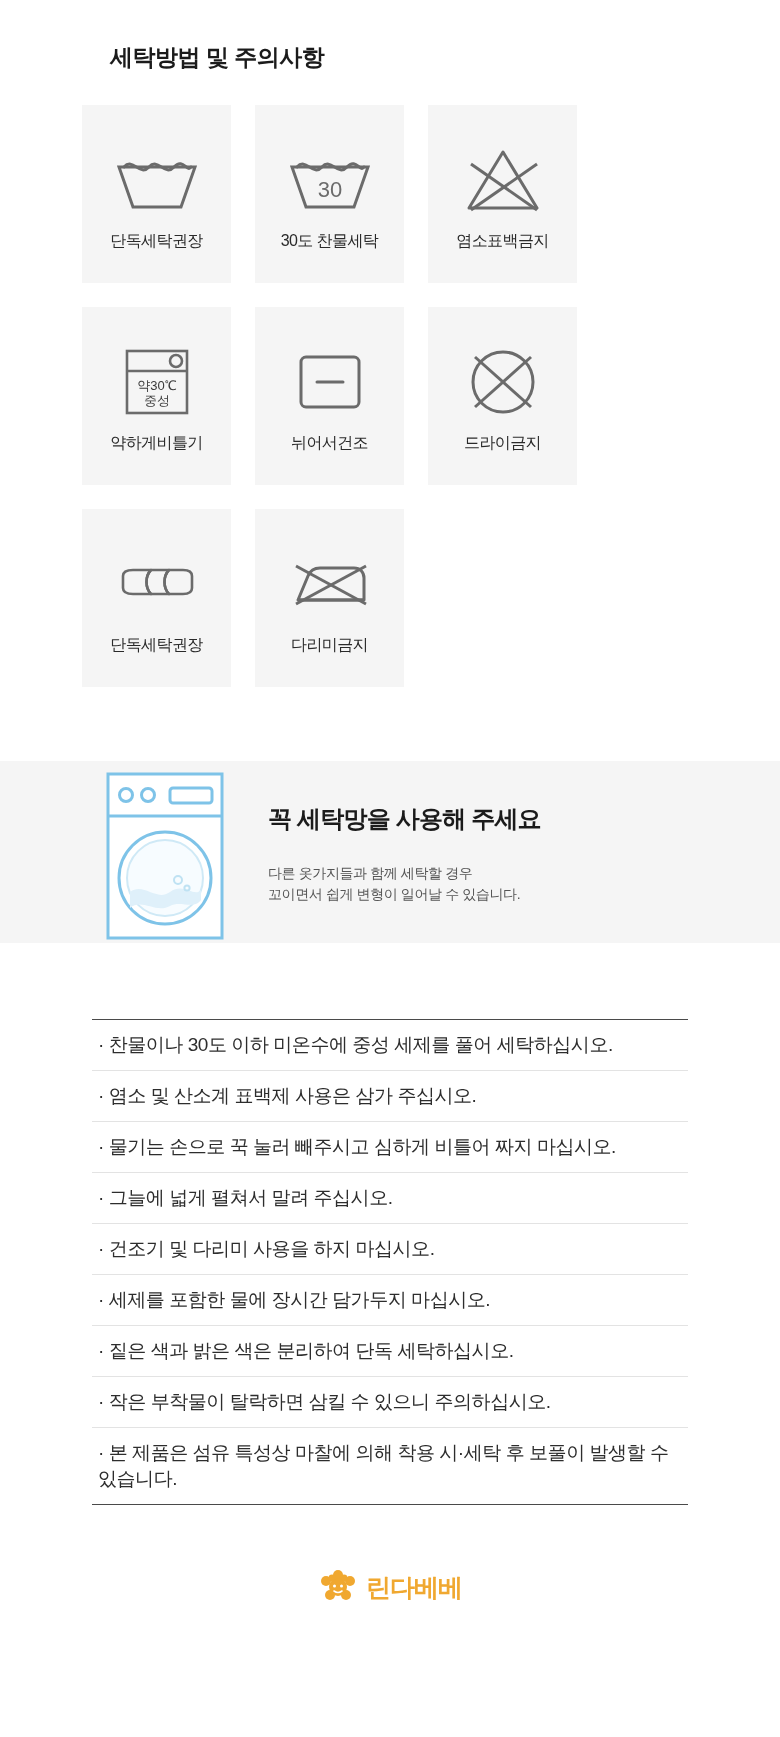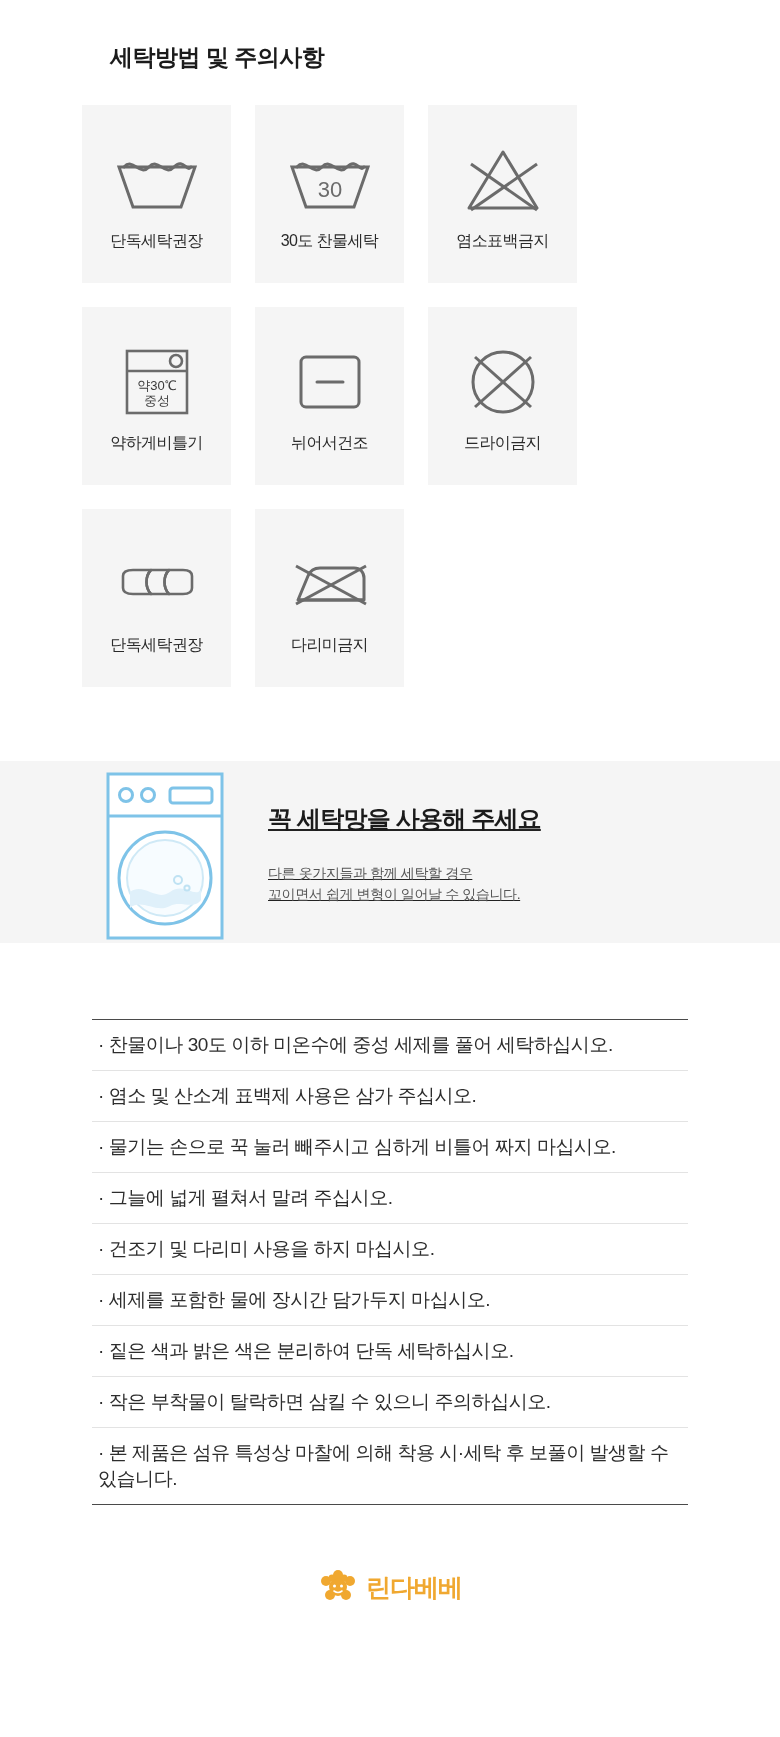--- a/index.html
+++ b/index.html
@@ -54,21 +54,20 @@
 
   
   .net-banner {
     margin-top: 74px;
     width: 780px;
     height: 182px;
     background: #f5f5f5;
     display: flex;
     align-items: center;
     position: relative;
-    text-decoration: underline;
   }
   .net-banner .machine {
     margin-left: 100px;
     margin-top: 8px;
   }
   .net-banner .text-wrap {
     margin-left: 38px;
     margin-top: 4px;
   }
   .net-banner .net-title {

